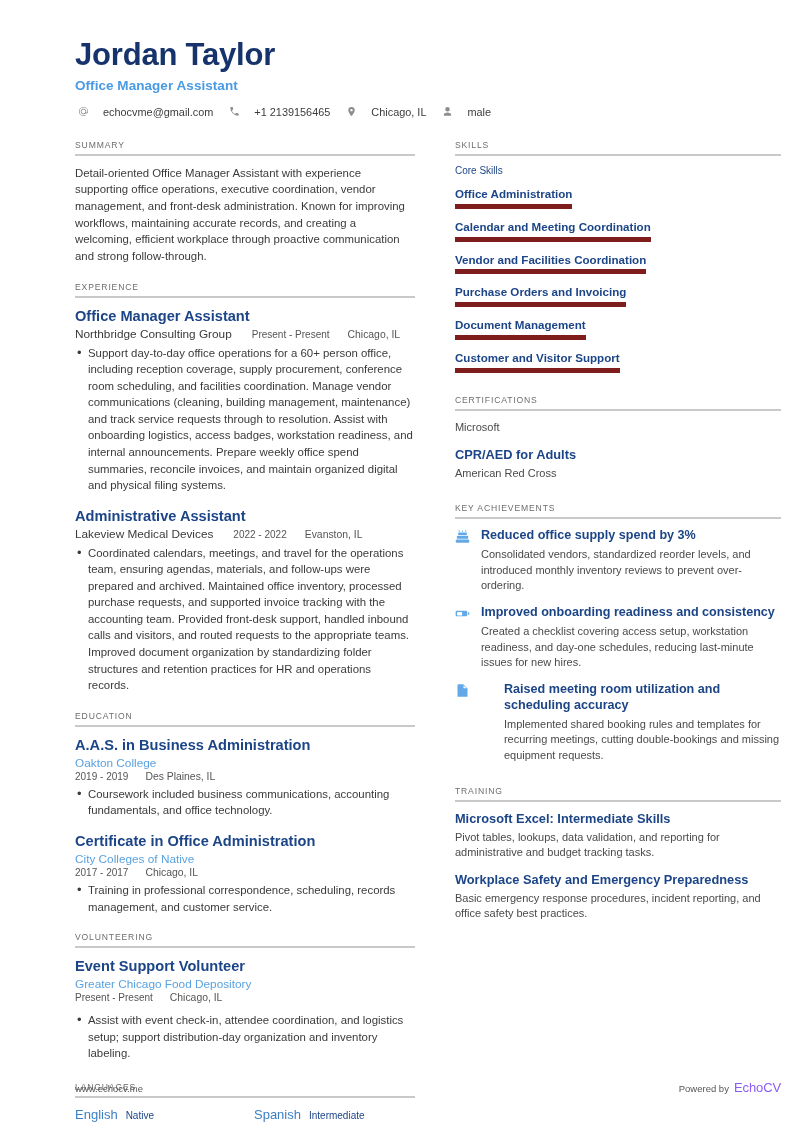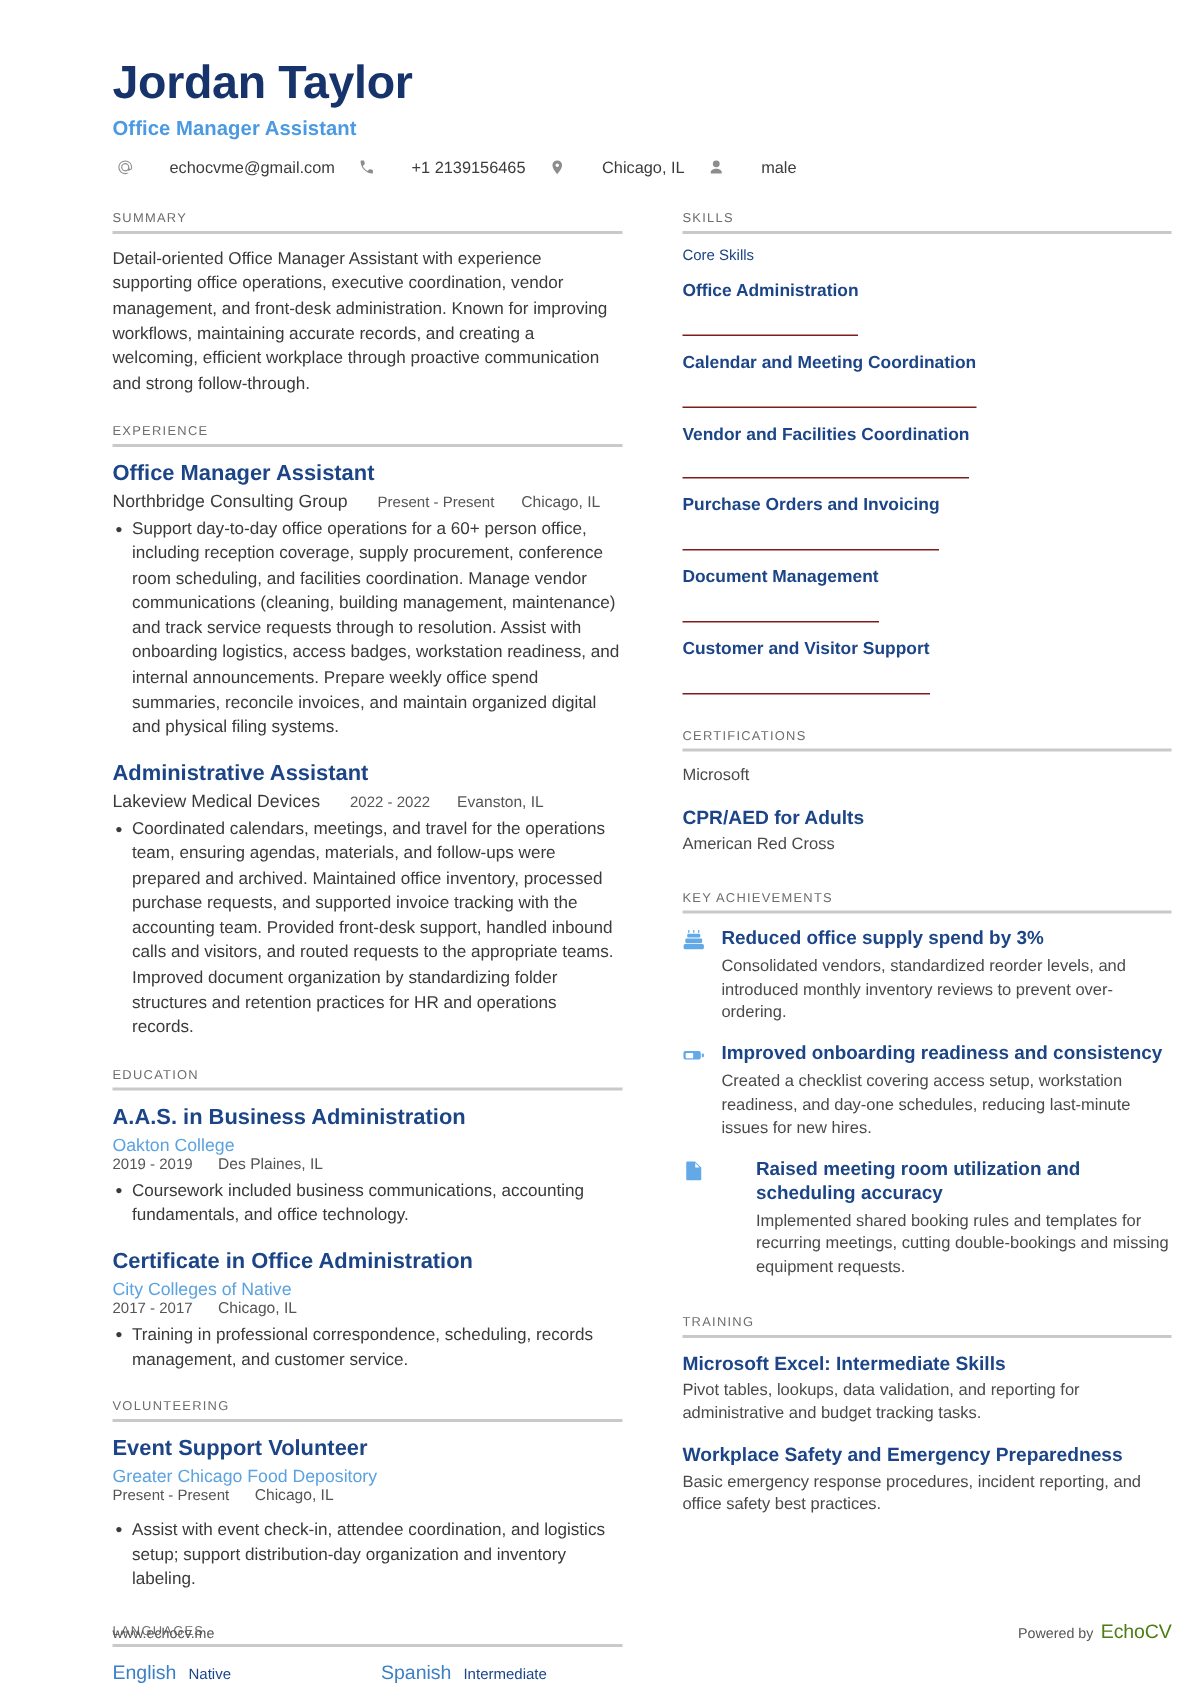--- a/index.html
+++ b/index.html
@@ -45,21 +45,21 @@
   .contact-row {
     display: flex;
     align-items: center;
     gap: 16px;
     margin-top: 13px;
     padding-left: 3px;
   }
   .contact-item {
     display: flex;
     align-items: center;
-    gap: 24px;
+    gap: 14px;
     font-size: 10.9px;
     color: #3c3c3c;
     font-weight: 400;
     white-space: nowrap;
   }
   .contact-item .ic { display: flex; align-items: center; }
   .contact-item svg { display: block; fill: #8d8d8d; }
 
   
   .body {
@@ -179,22 +179,22 @@
     color: #1c4587;
     font-weight: 400;
     margin-bottom: 8px;
   }
   .skill-item { margin-bottom: 8px; }
   .skill-name {
     display: inline-block;
     font-size: 11.6px;
     font-weight: 700;
     color: #1c4587;
-    border-bottom: 1px solid #7f1d1d;
-    padding-bottom: 22px;
+    border-bottom: 5px solid #7f1d1d;
+    padding-bottom: 3px;
     line-height: 1.2;
   }
 
   
   .cert-item { margin-bottom: 11px; }
   .cert-item:last-child { margin-bottom: 0; }
   .cert-title {
     font-size: 12.8px;
     font-weight: 700;
     color: #1c4587;
@@ -242,21 +242,21 @@
     bottom: 28px;
     display: flex;
     justify-content: space-between;
     align-items: baseline;
   }
   .footer-url { font-size: 9.5px; color: #555; }
   .footer-right { display: flex; align-items: baseline; gap: 5px; }
   .footer-powered { font-size: 9.5px; color: #555; }
   .footer-brand {
     font-size: 13px;
-    color: #4d7c0f;
+    color: #8b5cf6;
     font-weight: 400;
     letter-spacing: -0.1px;
   }
 </style>
 </head>
 <body>
 
 <div class="page">
 
   <div class="header">

